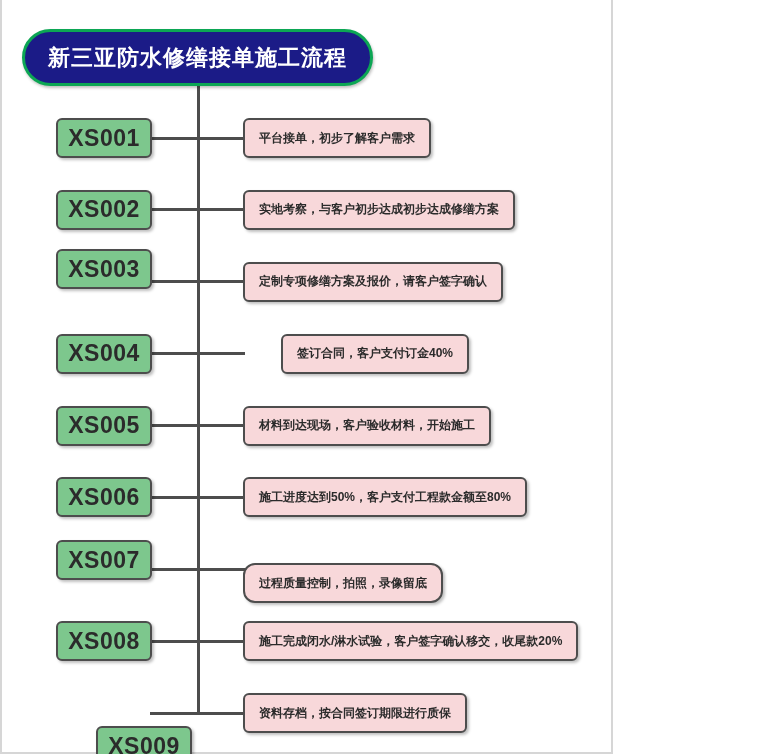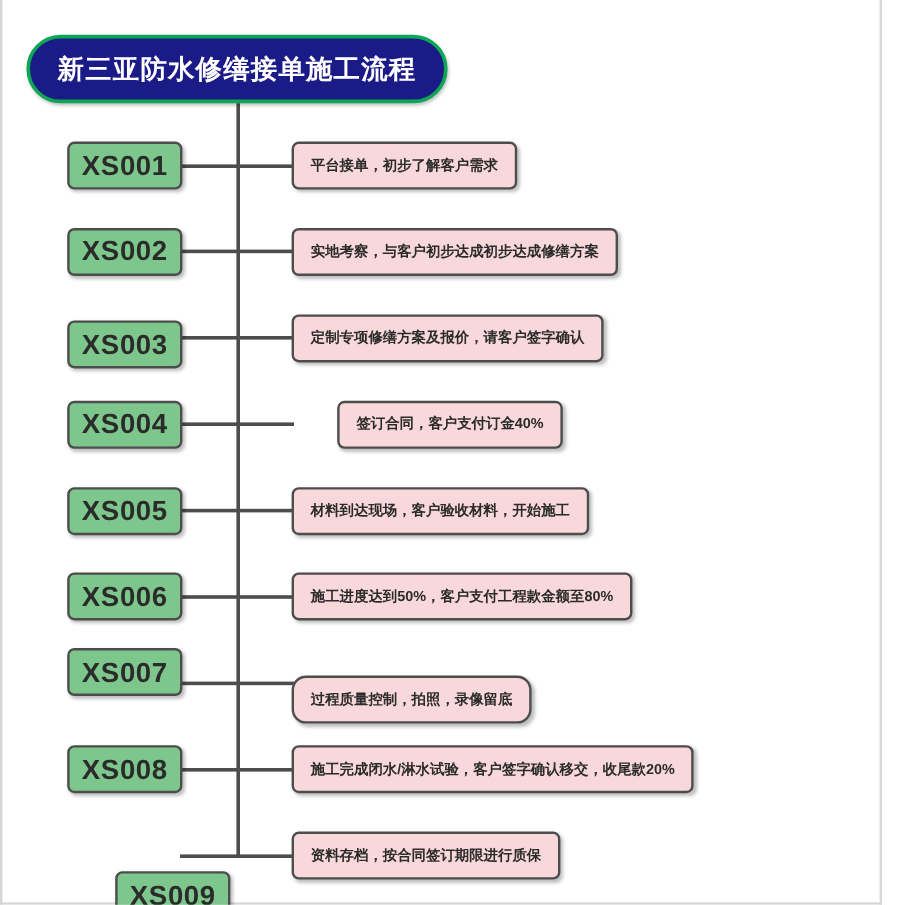--- a/index.html
+++ b/index.html
@@ -2,21 +2,21 @@
 <html><head>
 <meta charset="utf-8">
 <style>
   html,body{margin:0;padding:0;}
   body{
     font-family:"Liberation Sans","DejaVu Sans",sans-serif;
     background:#ffffff;
   }
   #canvas{
     position:relative;
-    width:735px;
+    width:613px;
     height:754px;
     background:var(--bg,#ffffff);
     overflow:hidden;
   }
   
   .edge{position:absolute;background:var(--edge,#d6d6d6);}
   .edge-left{left:0;top:0;width:2px;height:100%;}
   .edge-right{right:0;top:0;width:2px;height:100%;}
   .edge-bottom{left:0;bottom:0;width:100%;height:2px;}
 
@@ -96,21 +96,21 @@
   <div class="trunk"></div>
 
   <div id="rows">
       <div class="branch" style="top: 136.5px;"></div>
       <div class="code-node" style="top: 118px;">XS001</div>
       <div class="desc-node" style="top: 118px;">平台接单，初步了解客户需求</div>
       <div class="branch" style="top: 208.375px;"></div>
       <div class="code-node" style="top: 189.875px;">XS002</div>
       <div class="desc-node" style="top: 189.875px;">实地考察，与客户初步达成初步达成修缮方案</div>
       <div class="branch" style="top: 280.25px;"></div>
-      <div class="code-node" style="top: 267px;">XS003</div>
+      <div class="code-node" style="top: 249px;">XS003</div>
       <div class="desc-node" style="top: 261.75px;">定制专项修缮方案及报价，请客户签字确认</div>
       <div class="branch" style="top: 352.125px;"></div>
       <div class="code-node" style="top: 333.625px;">XS004</div>
       <div class="desc-node" style="top: 333.625px; margin-left: 38px;">签订合同，客户支付订金40%</div>
       <div class="branch" style="top: 424px;"></div>
       <div class="code-node" style="top: 405.5px;">XS005</div>
       <div class="desc-node" style="top: 405.5px;">材料到达现场，客户验收材料，开始施工</div>
       <div class="branch" style="top: 495.875px;"></div>
       <div class="code-node" style="top: 477.375px;">XS006</div>
       <div class="desc-node" style="top: 477.375px;">施工进度达到50%，客户支付工程款金额至80%</div>

